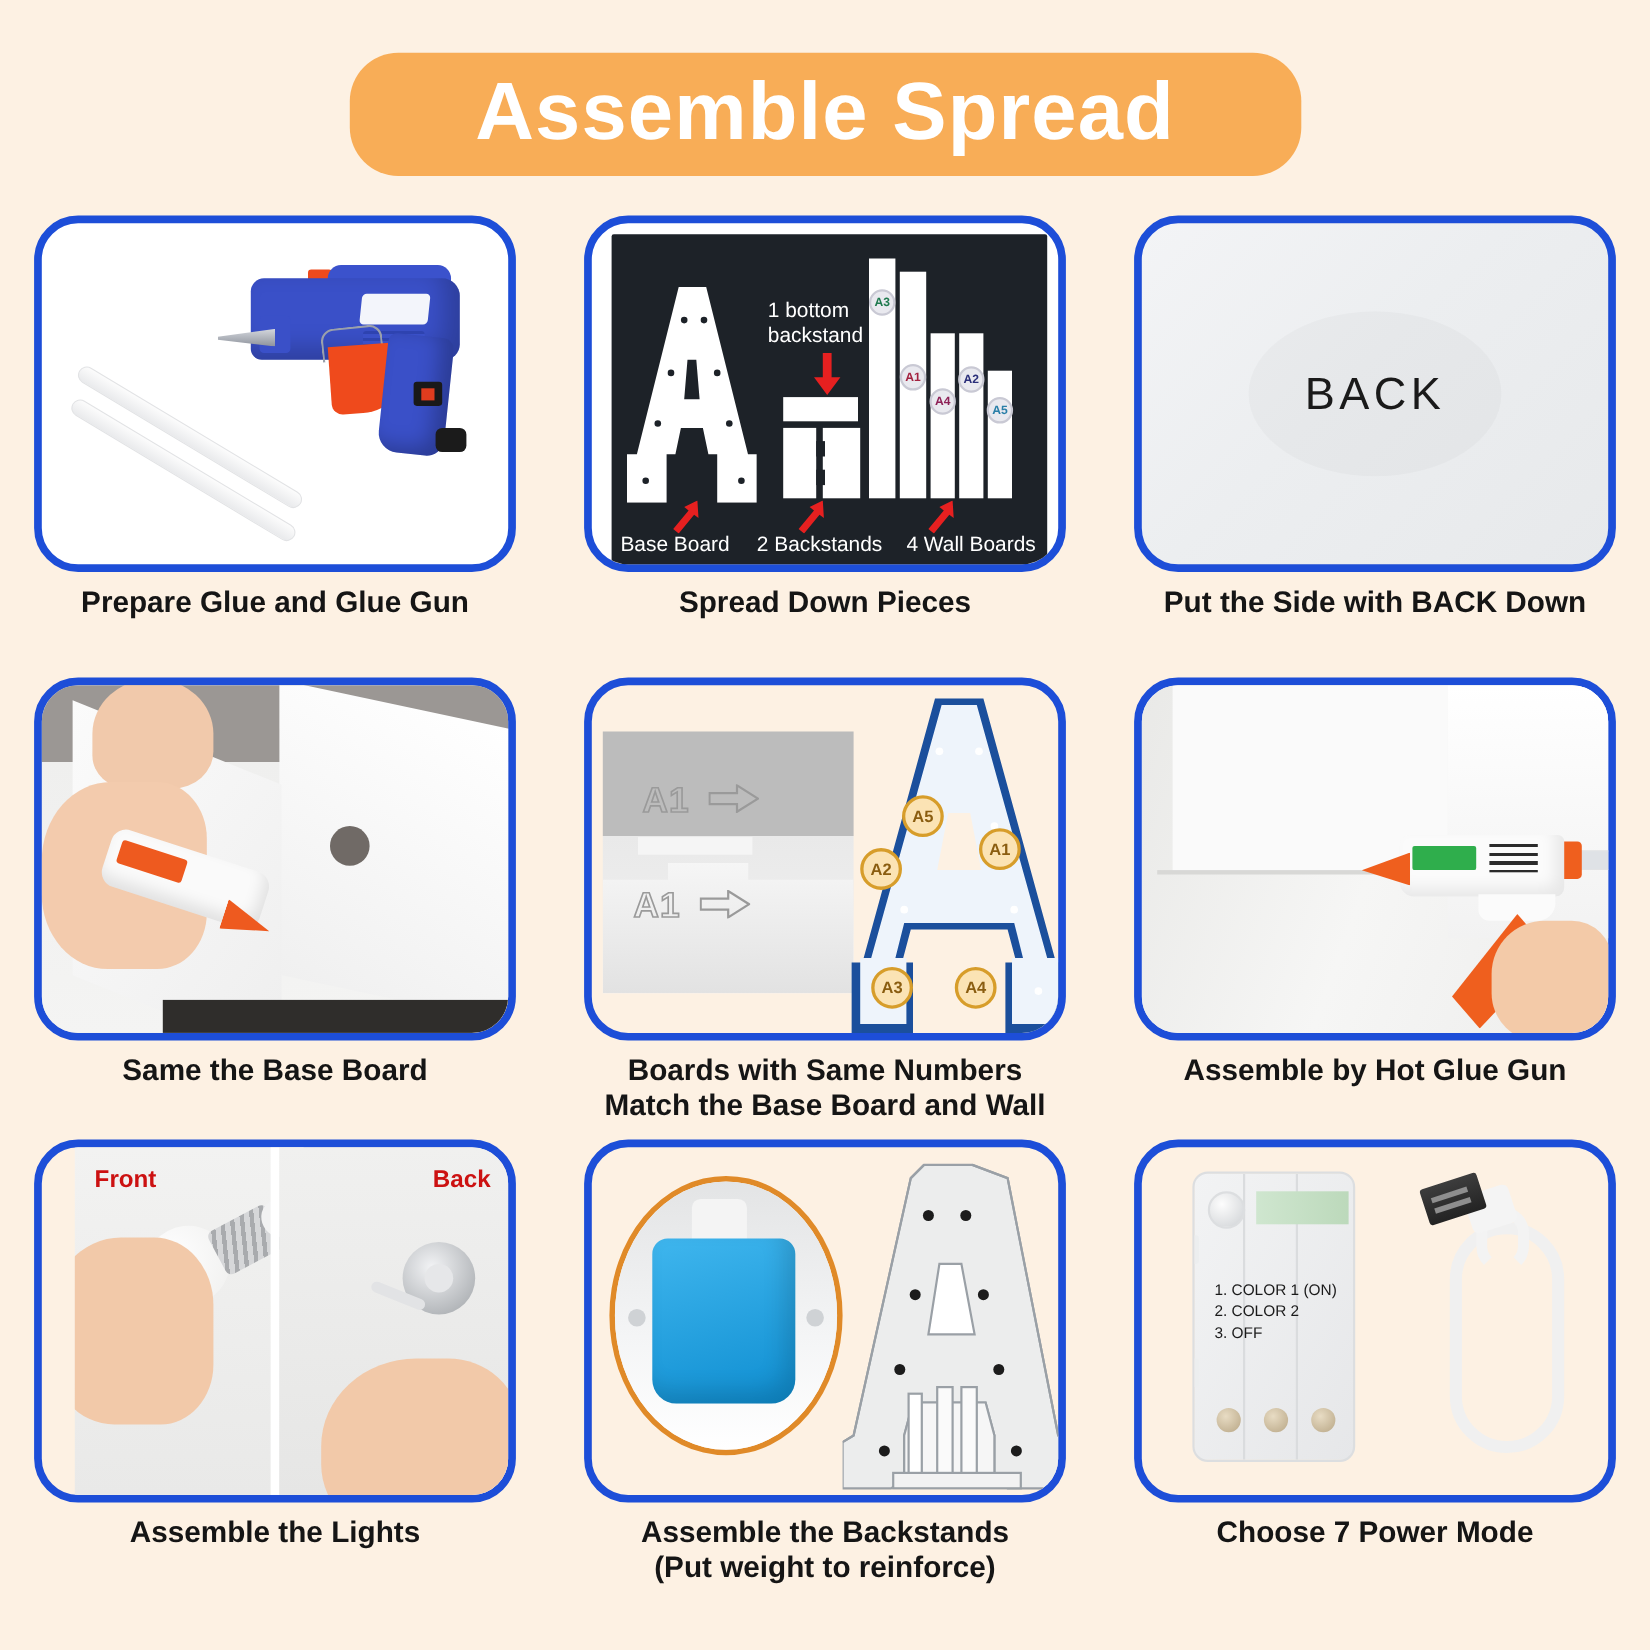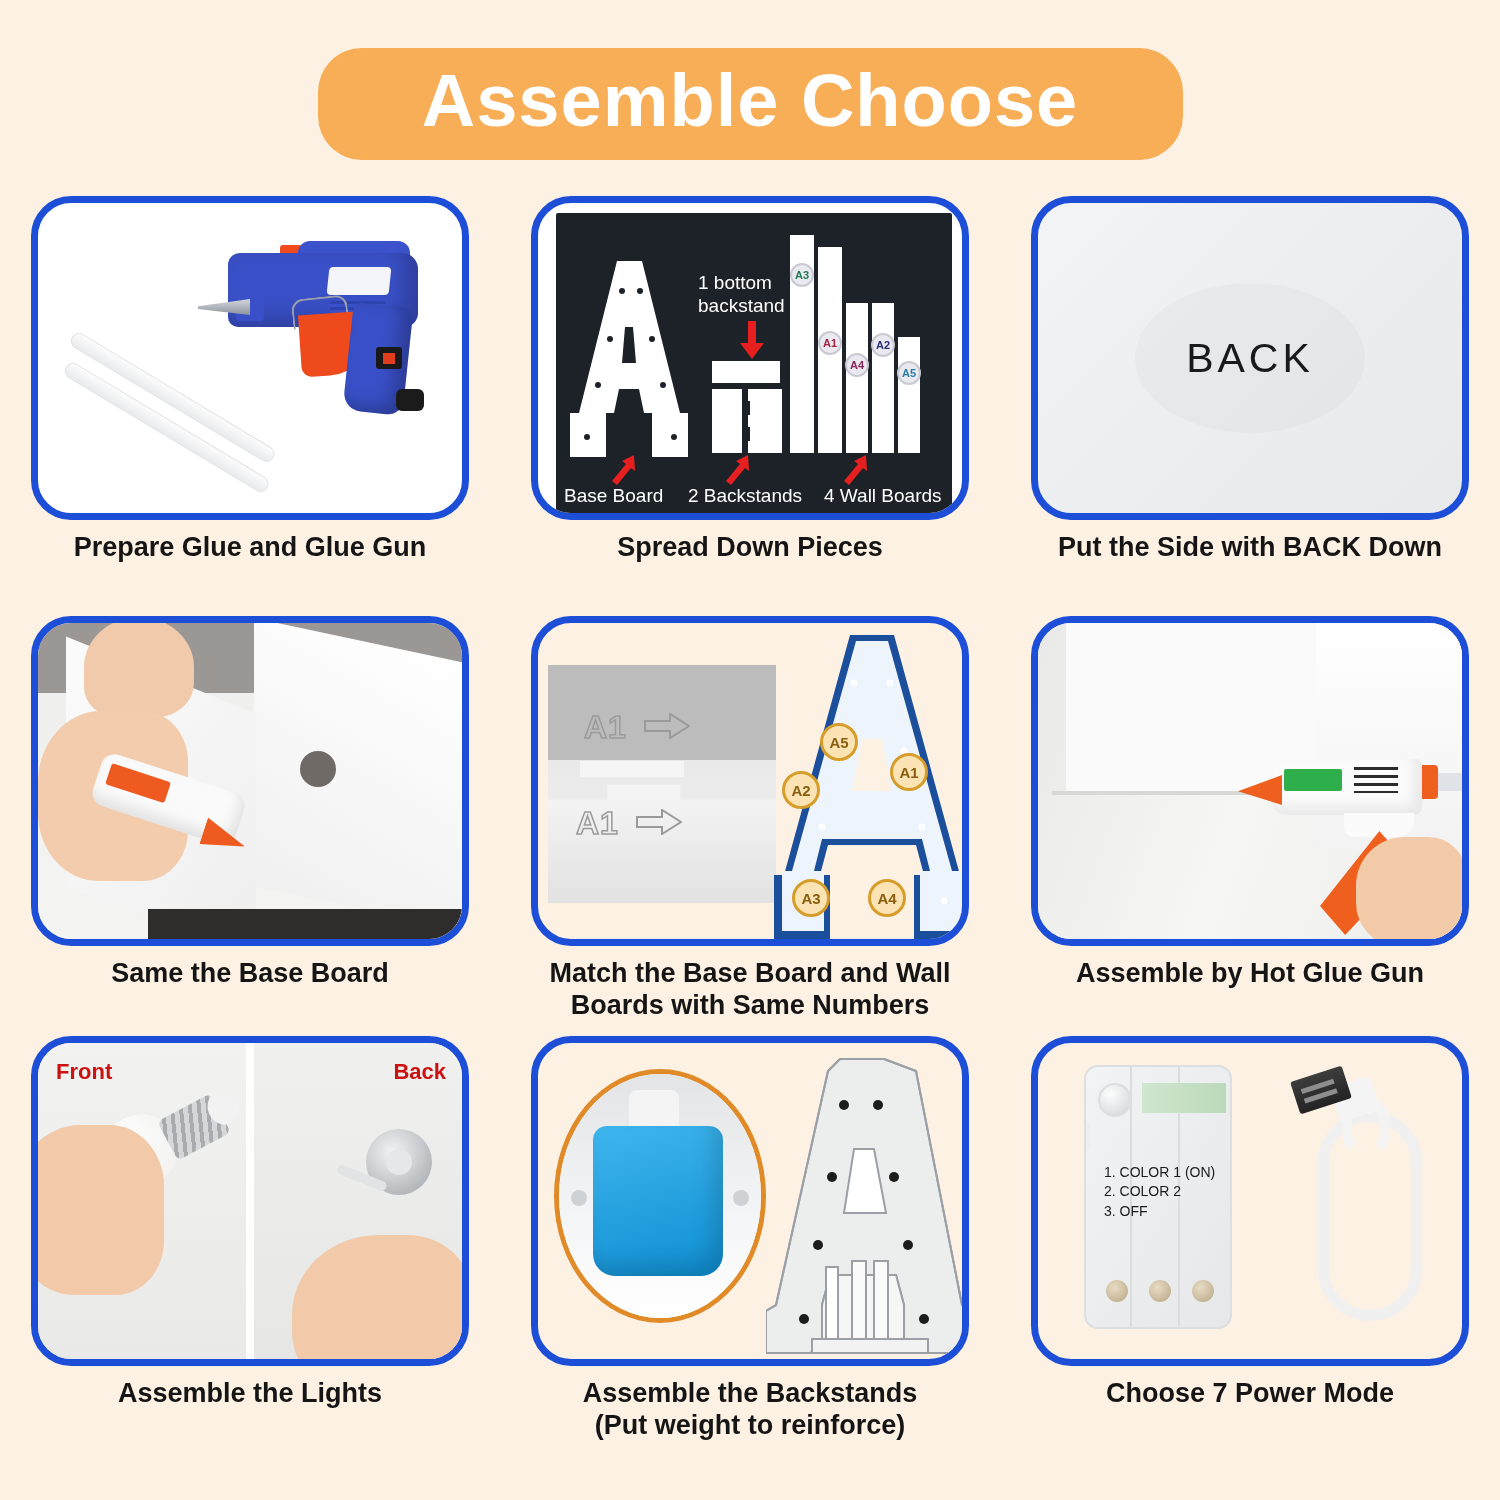--- a/index.html
+++ b/index.html
@@ -259,21 +259,21 @@
     background:#f3caa8; border-radius:44% 34% 30% 40%;
   }
   .hg-orange {
     position:absolute; right:52px; bottom:4px; width:90px; height:104px;
     background:#ef5f1e;
     clip-path: polygon(66% 0, 100% 34%, 28% 100%, 0 72%);
   }
 
   
   .p-lights { background:#fff; }
-  .lt-half { position:absolute; top:0; bottom:0; width:49%; overflow:hidden; }
+  .lt-half { position:absolute; top:0; bottom:0; width:49%; overflow:hidden;margin-left:30px; }
   .lt-half.left { left:0; background: linear-gradient(180deg,#f2f2f1,#e9e9e8); }
   .lt-half.right { right:0; background: linear-gradient(180deg,#f0f0ef,#e6e6e5); }
   .lt-gap { position:absolute; left:49%; top:0; bottom:0; width:2%; background:#ffffff; }
   .lt-tag {
     position:absolute; font-size:22px; font-weight:700; color:#cc1111;
     font-family:"Liberation Sans", sans-serif;
   }
   .bulb-glass {
     position:absolute; left:62px; top:72px; width:78px; height:72px;
     background: radial-gradient(circle at 36% 32%,#ffffff,#efefee);
@@ -378,21 +378,21 @@
     border:10px solid #f3f3f3; border-radius:30px; border-bottom-color:transparent;
   }
 </style>
 </head>
 <body>
 
 <div id="root">
 
   <div class="header-wrap">
     <div class="header-pill">
-      <div class="title">Assemble Choose</div>
+      <div class="title">Assemble Spread</div>
     </div>
   </div>
 
   <div class="grid">
 
     <div class="cell">
       <div class="panel p-gluegun">
         <div class="sticks">
           <div class="stick s1"></div>
           <div class="stick s2"></div>
@@ -569,22 +569,22 @@
             <span>A2</span>
           </div>
         <div class="chip-gold" style="left:254px; top:256px;">
             <span>A3</span>
           </div>
         <div class="chip-gold" style="left:330px; top:256px;">
             <span>A4</span>
           </div>
       </div>
       <div class="caption">
+        <div>Boards with Same Numbers</div>
         <div>Match the Base Board and Wall</div>
-        <div>Boards with Same Numbers</div>
       </div>
     </div>
 
     <div class="cell tall">
       <div class="panel p-hotglue">
         <div class="hg-bg"></div>
         <div class="hg-panelR"></div>
         <div class="hg-panelT"></div>
         <div class="hg-edge"></div>
         <div class="hg-gun">

